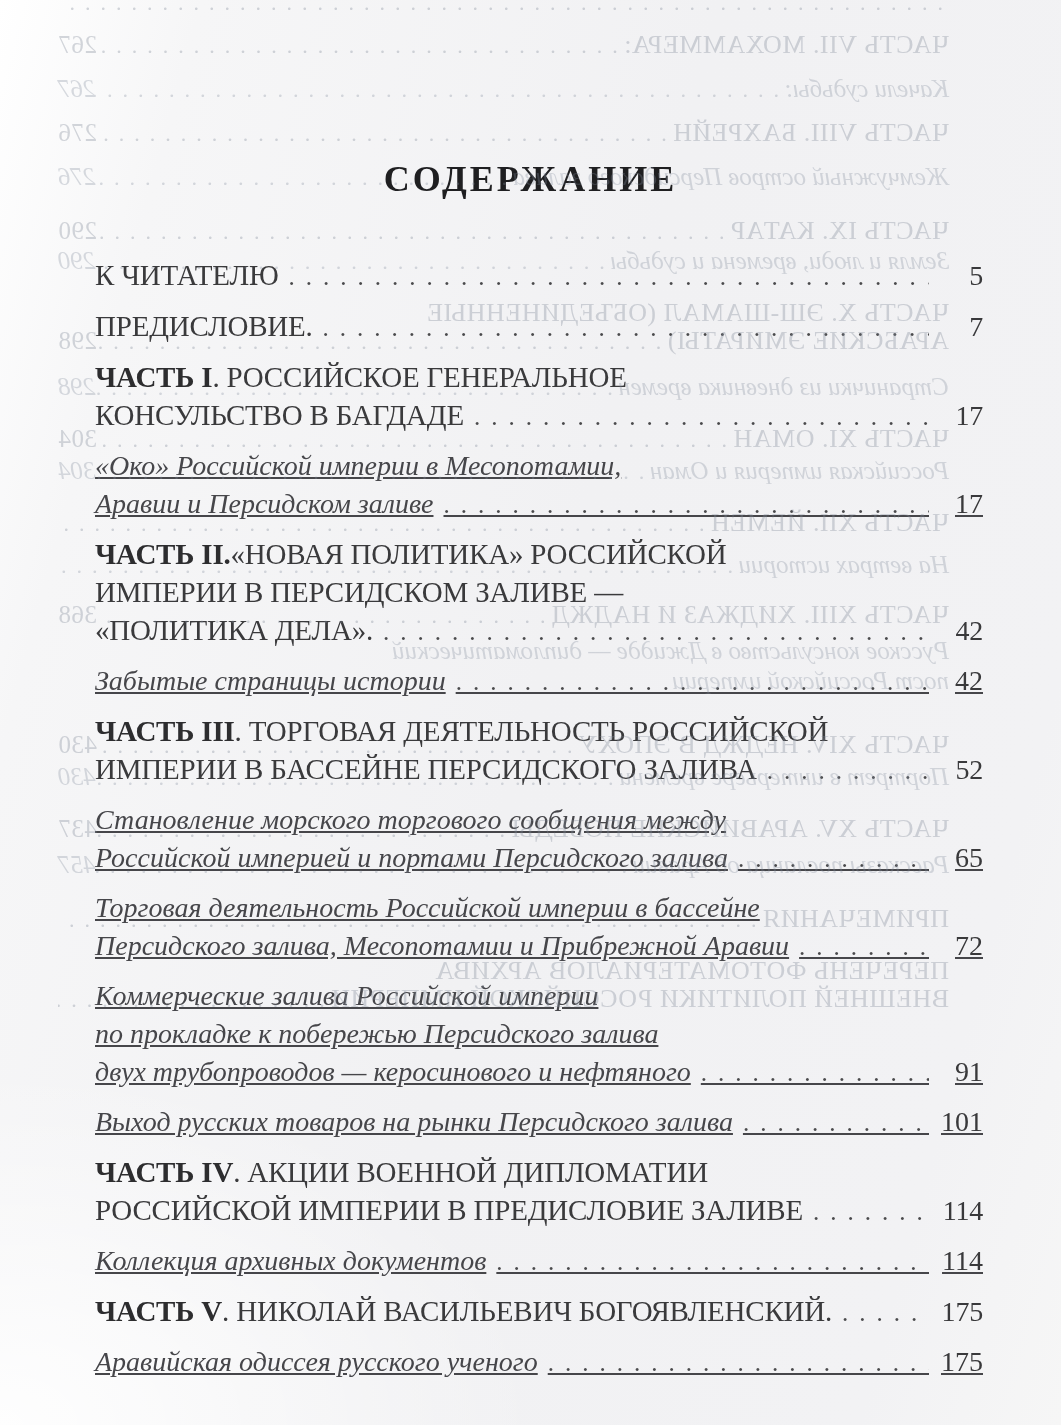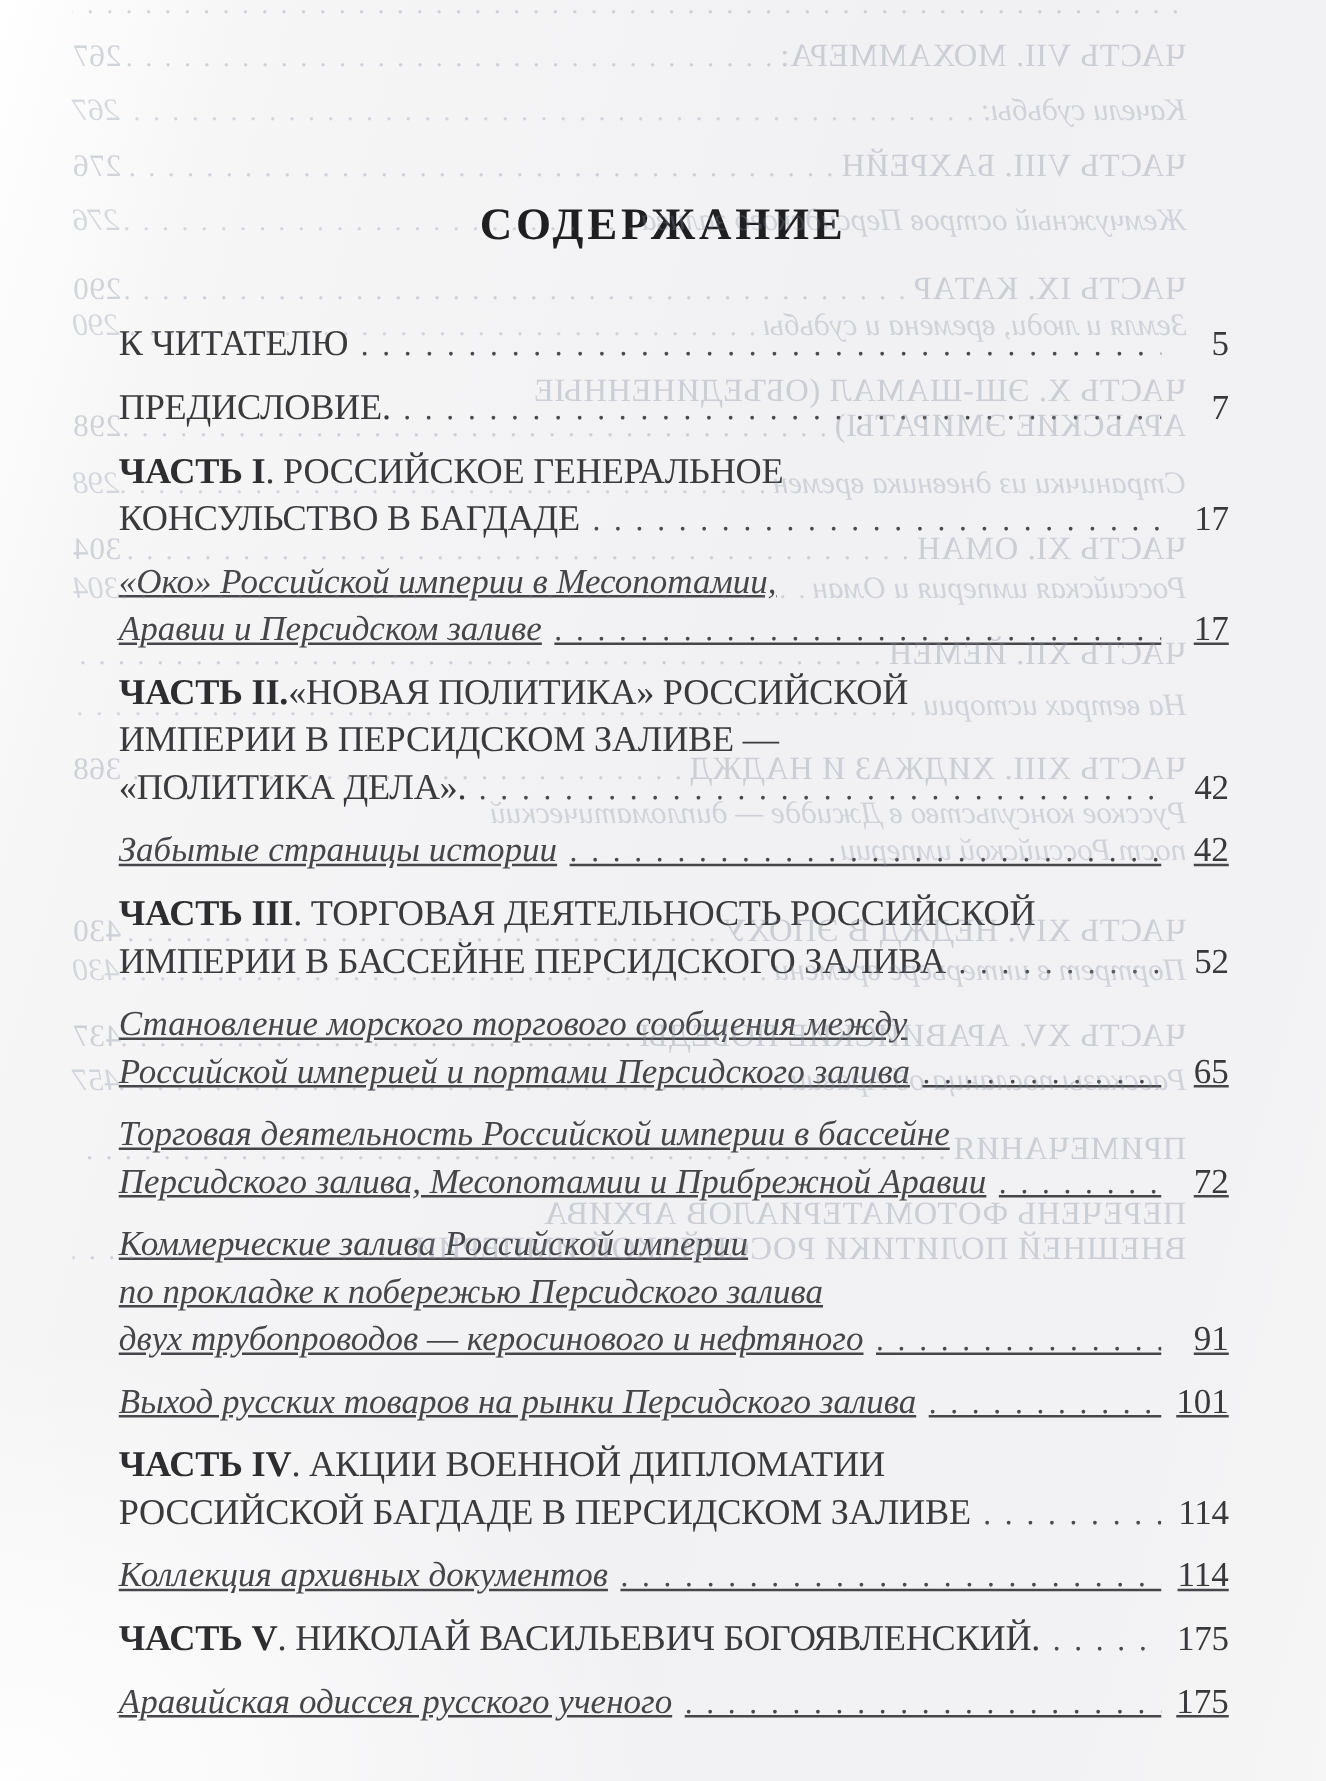--- a/index.html
+++ b/index.html
@@ -268,21 +268,21 @@
           <span class="leader">........................................................................................................................</span>
           <span class="pg">101</span>
         </div>
       </div>
       <div class="entry chapter">
         <div class="line">
           <span class="bold">ЧАСТЬ IV</span>
           <span class="txt">. АКЦИИ ВОЕННОЙ ДИПЛОМАТИИ</span>
         </div>
         <div class="line">
-          <span class="txt">РОССИЙСКОЙ БАГДАДЕ В ПЕРСИДСКОМ ЗАЛИВЕ</span>
+          <span class="txt">РОССИЙСКОЙ ИМПЕРИИ В ПРЕДИСЛОВИЕ ЗАЛИВЕ</span>
           <span class="leader">........................................................................................................................</span>
           <span class="pg">114</span>
         </div>
       </div>
       <div class="entry italic">
         <div class="line">
           <span class="txt">Коллекция архивных документов</span>
           <span class="leader">........................................................................................................................</span>
           <span class="pg">114</span>
         </div>

